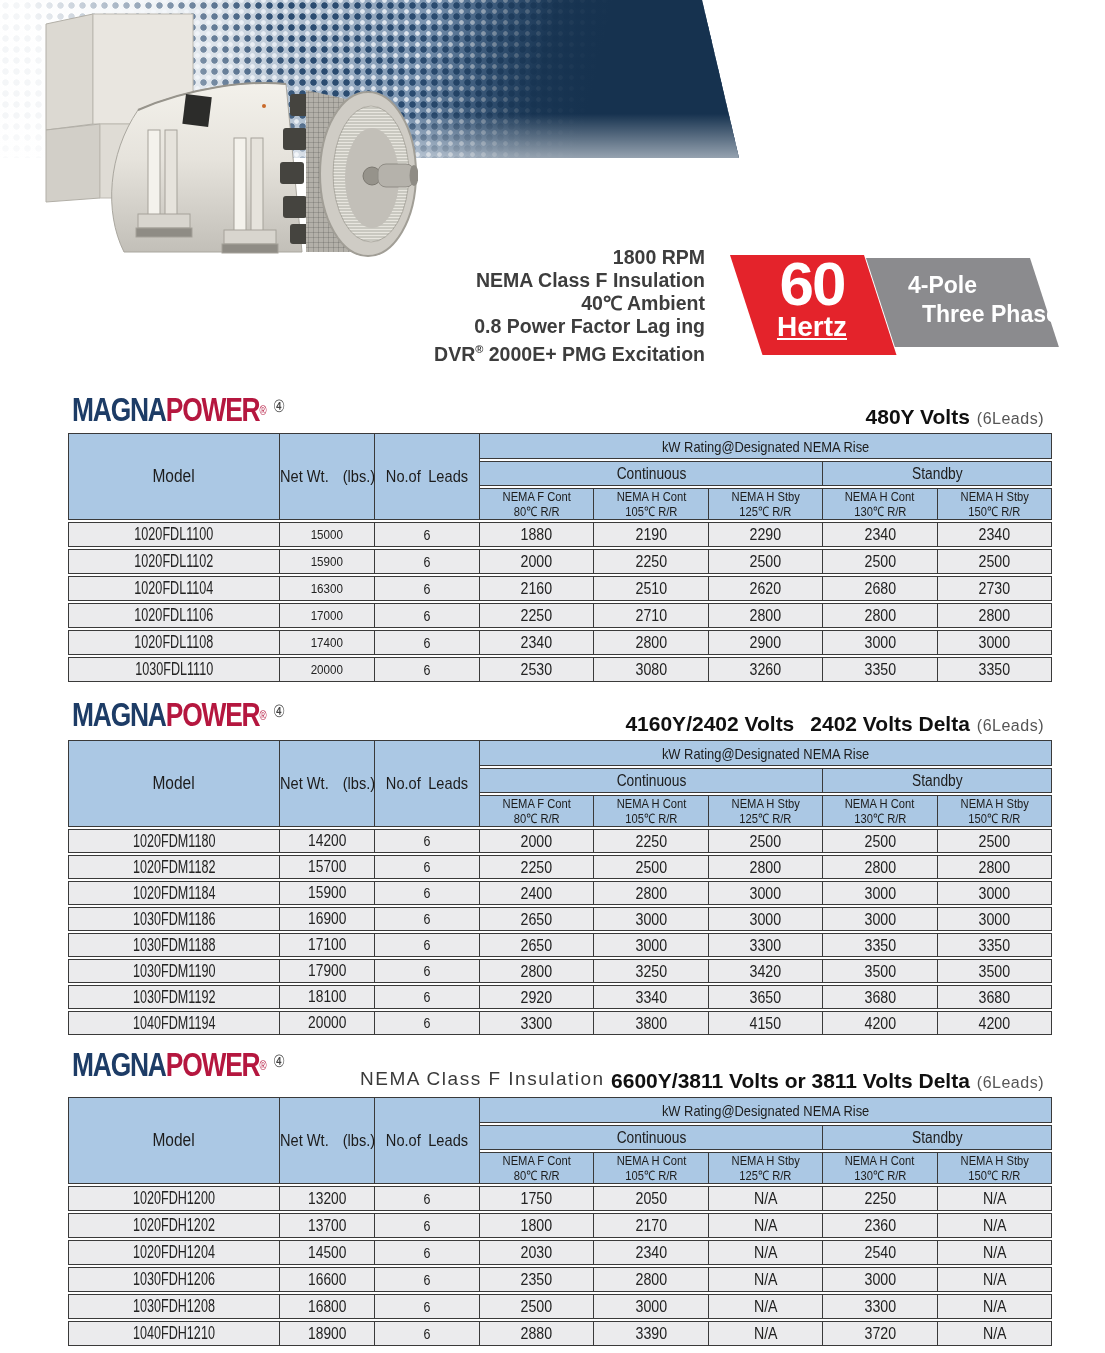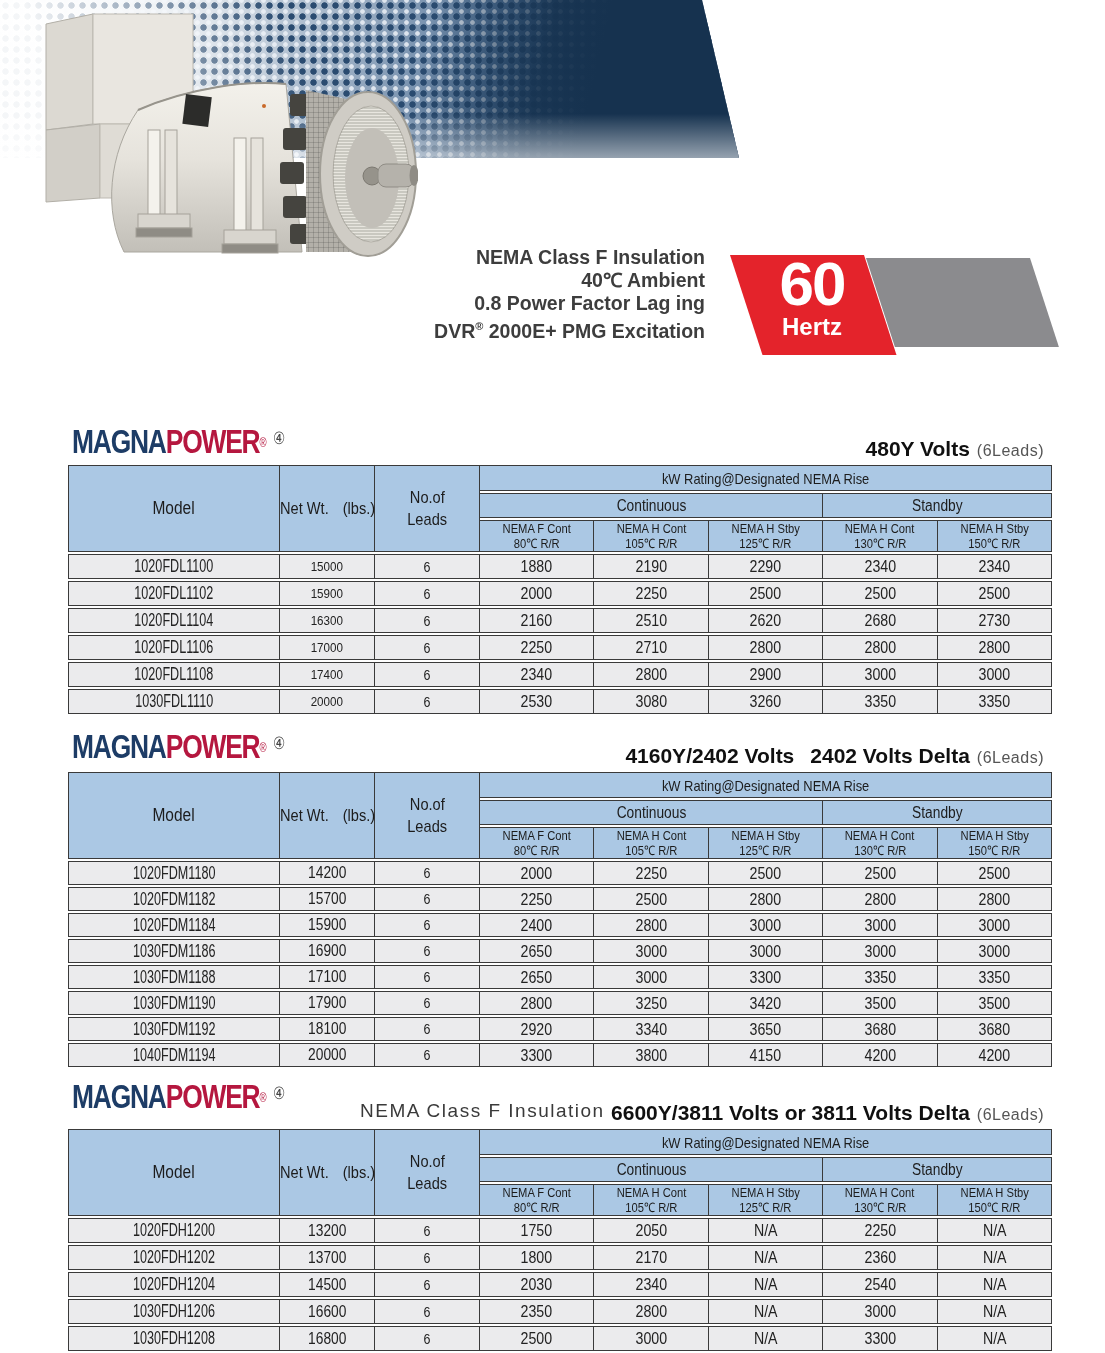--- a/index.html
+++ b/index.html
@@ -28,30 +28,30 @@
     font-size:19.5px;font-weight:bold;color:#3d3d3d;line-height:23px;white-space:nowrap;}
   .specs sup{font-size:11px;}
 
   
   .badge{position:absolute;z-index:2;}
   .badge .bg{position:absolute;left:0;top:0;width:100%;height:100%;
     transform:skewX(18deg);transform-origin:0 0;}
   #hertz{left:730px;top:255px;width:134px;height:100px;}
   #hertz .content{position:relative;text-align:center;color:#fff;transform:translateX(15px);}
   .h60{font-size:62px;font-weight:bold;line-height:58px;letter-spacing:-2px;}
-  .hunit{font-size:24px;font-weight:bold;line-height:27px;}
+  .hunit{font-size:28px;font-weight:bold;line-height:27px;text-decoration:underline;}
   #pole{left:866px;top:258px;width:164px;height:89px;}
   #pole .content{position:relative;color:#fff;font-weight:bold;font-size:23px;
     line-height:29px;padding-top:13px;padding-left:34px;transform:translateX(8px);white-space:nowrap;}
   #pole .pl2{padding-left:14px;}
 
   
   .sect{position:absolute;left:68px;width:984px;z-index:2;}
   #s1{top:395px;} #s2{top:700px;} #s3{top:1050px;}
-  .secthead{position:relative;height:38px;margin-top:32px;}
+  .secthead{position:relative;height:38px;}
   #s2 .secthead{height:40px;} #s3 .secthead{height:47px;}
   .logo{position:absolute;left:4px;top:-4px;white-space:nowrap;transform:scaleX(.8);
     transform-origin:left center;letter-spacing:-1.5px;}
   .magna{font-weight:bold;font-size:33px;color:#1d3c66;}
   .power{font-weight:bold;font-size:33px;color:#b5173f;}
   .logo sup{font-size:12px;color:#b5173f;letter-spacing:0;}
   .mark{font-size:17px;color:#444;margin-left:8px;letter-spacing:0;vertical-align:9px;}
   .prenote{position:absolute;left:292px;bottom:7px;font-size:19px;color:#3a3a3a;
     letter-spacing:1.5px;white-space:nowrap;}
   .prenote:empty{display:none;}
@@ -65,21 +65,21 @@
   .head{grid-template-rows:26px 25px 32px;row-gap:2px;}
   .body{grid-auto-rows:25px;row-gap:2px;margin-top:2px;}
   #s2 .body{grid-auto-rows:24px;}
   .cell{background:#abc8e4;border-top:1.4px solid #3a3a3a;border-bottom:1.4px solid #3a3a3a;
     border-right:1.4px solid #3a3a3a;display:flex;align-items:center;justify-content:center;
     text-align:center;color:#1c1c1c;min-width:0;}
   .bl{border-left:1.4px solid #3a3a3a;}
   .sq{display:inline-block;transform:scaleX(.86);white-space:nowrap;}
   .hModel{grid-area:1/1/4/2;font-size:18px;}
   .hWt{grid-area:1/2/4/3;flex-direction:row;gap:8px;font-size:17px;}
-  .hLeads{grid-area:1/3/4/4;flex-direction:column;gap:2px;font-size:17px;}
+  .hLeads{grid-area:1/3/4/4;flex-direction:row;gap:2px;font-size:17px;}
   .hKw{grid-area:1/4/2/9;font-size:15px;}
   .hCont{grid-area:2/4/3/7;font-size:16px;}
   .hStby{grid-area:2/7/3/9;font-size:16px;}
   .sub{flex-direction:column;font-size:13px;line-height:15px;}
   .sub1{grid-area:3/4/4/5;}.sub2{grid-area:3/5/4/6;}.sub3{grid-area:3/6/4/7;}
   .sub4{grid-area:3/7/4/8;}.sub5{grid-area:3/8/4/9;}
   .b{background:#ebebed;color:#222;font-size:16.5px;}
   .c0{font-size:17.5px;} .c0 .sq{transform:scaleX(.72);}
   .c1{font-size:16px;} .c2{font-size:14.5px;}
   #s1 .c1{font-size:13.5px;}
@@ -144,36 +144,41 @@
     <ellipse cx="333" cy="172" rx="38" ry="68" fill="#e8e6df" stroke="#b2afa7" stroke-width="1"></ellipse>
     <ellipse cx="333" cy="172" rx="38" ry="68" fill="url(#lam)"></ellipse>
     <ellipse cx="334" cy="176" rx="27" ry="50" fill="#c2bfb8"></ellipse>
     <path d="M310,196 A27,50 0 0 0 358,198 A27,50 0 0 1 310,196 Z" fill="#7b7972"></path>
     <circle cx="334" cy="174" r="9" fill="#96938b" stroke="#7b7870" stroke-width="1"></circle>
     <rect x="340" y="162" width="36" height="23" rx="8" fill="#b5b2ab" stroke="#8f8c85" stroke-width="1"></rect>
     <ellipse cx="376" cy="173.5" rx="4.5" ry="10.5" fill="#8f8c85"></ellipse>
   </svg>
 
   <div class="specs">
+    <div>1800 RPM</div>
     <div>NEMA Class F Insulation</div>
     <div>40℃ Ambient</div>
     <div>0.8 Power Factor Lag ing</div>
     <div><span>DVR</span><sup>®</sup><span> 2000E+ PMG Excitation</span></div>
   </div>
 
   <div class="badge" id="hertz">
     <div class="bg" style="background:#e4232b;"></div>
     <div class="content">
       <div class="h60">60</div>
       <div class="hunit">Hertz</div>
     </div>
   </div>
 
   <div class="badge" id="pole">
     <div class="bg" style="background:#8b8b8e;"></div>
+    <div class="content">
+      <div>4-Pole</div>
+      <div class="pl2">Three Phase</div>
+    </div>
   </div>
 
   <div class="sect" id="s1">
     <div class="secthead">
       <div class="logo"><span class="magna">MAGNA</span><span class="power">POWER</span><sup>®</sup><span class="mark">④</span></div>
 
       <div class="ttl"><b>480Y Volts</b><span class="note">(6Leads)</span></div>
     </div>
     <div class="grid head">
   <div class="cell hd hModel bl">

